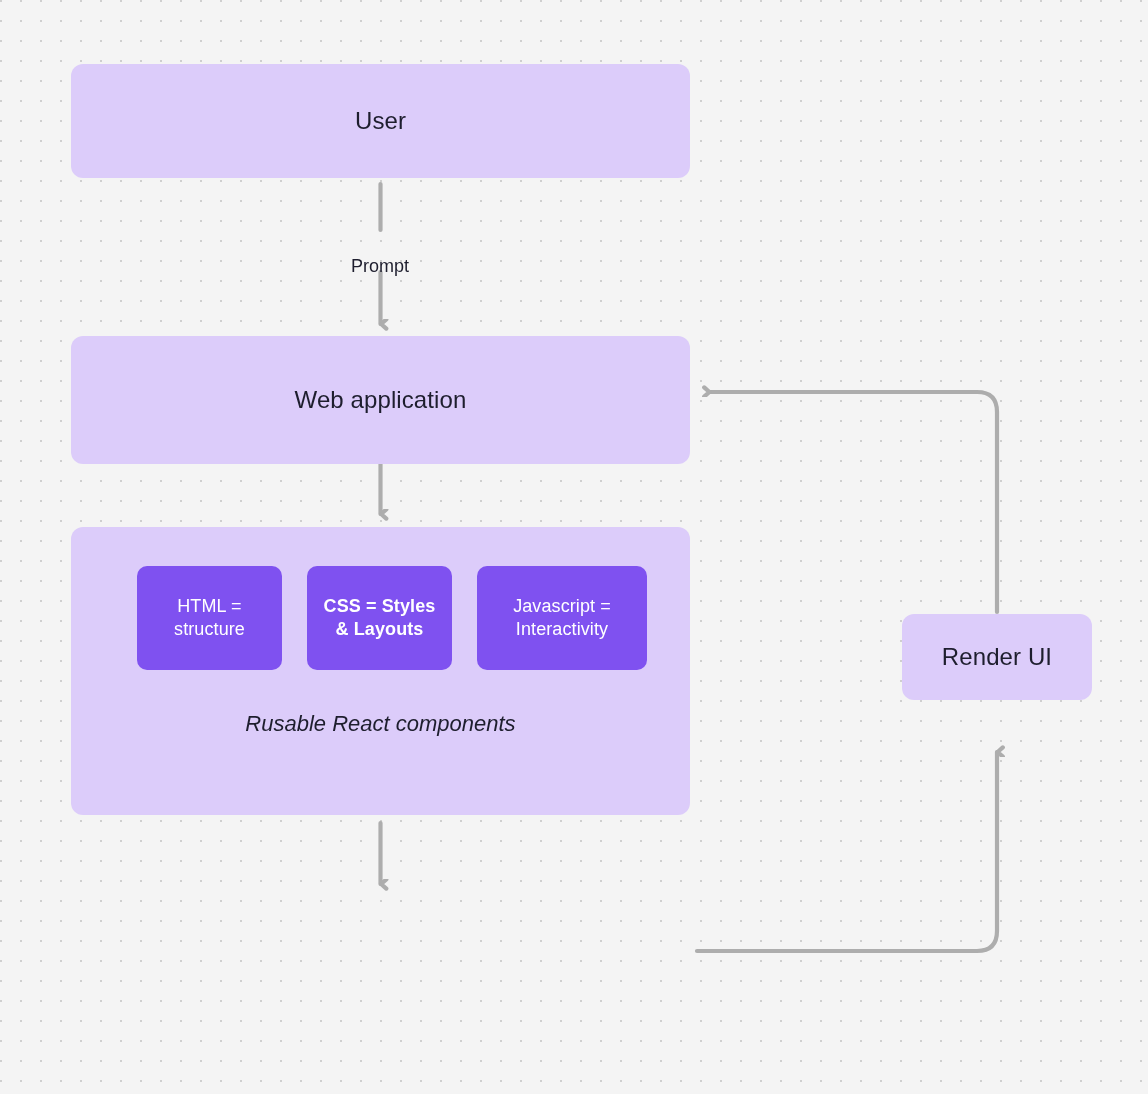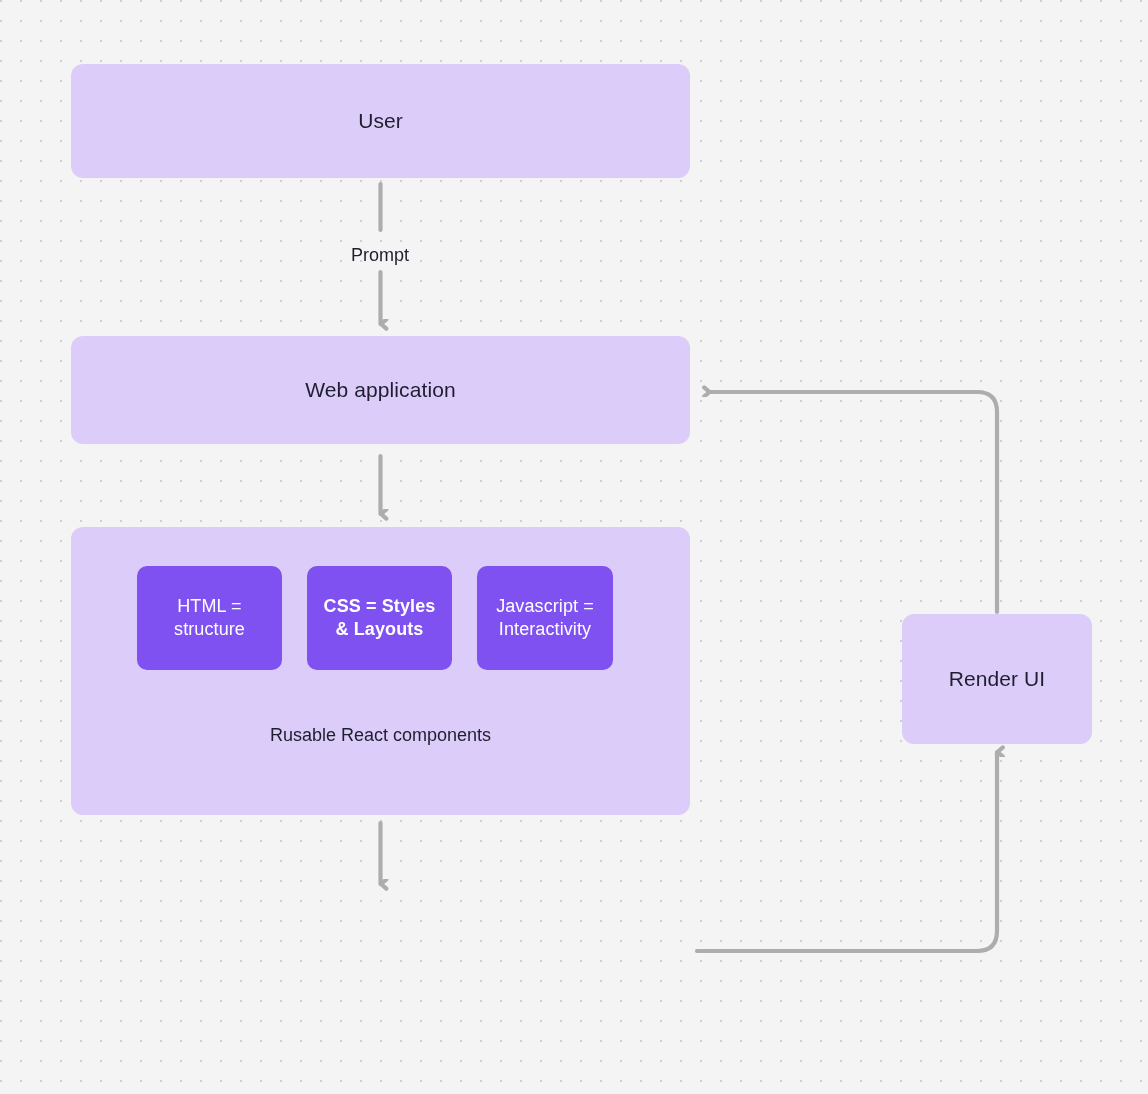--- a/index.html
+++ b/index.html
@@ -40,63 +40,65 @@
     background: #dcccfa;
     color: #1e1e2e;
   }
   .node-solid {
     background: #7f51f0;
     color: #ffffff;
     border-radius: 10px;
     line-height: 1.26;
   }
   .node-label {
-    font-size: 21px;
+    font-size: 24px;
     letter-spacing: 0.1px;
     white-space: pre-line;
   }
   .node-solid .node-label {
     font-size: 18px;
   }
 
   
   #node-user      { left: 71px;  top: 64px;  width: 619px; height: 114px; }
-  #node-webapp    { left: 71px;  top: 336px; width: 619px; height: 108px; }
+  #node-webapp    { left: 71px;  top: 336px; width: 619px; height: 128px; }
   #node-components{ left: 71px;  top: 527px; width: 619px; height: 288px;
                     display: block; }
   #node-vite      { left: 71px;  top: 897px; width: 619px; height: 114px; }
-  #node-render    { left: 902px; top: 614px; width: 190px; height: 130px; }
+  #node-render    { left: 902px; top: 614px; width: 190px; height: 86px; }
 
   .sub-row {
     position: absolute;
     left: 0;
     top: 39px;
     width: 100%;
     height: 104px;
   }
   #node-html { position: absolute; left: 66px;  top: 0; width: 145px; height: 104px; }
   #node-css  { position: absolute; left: 236px; top: 0; width: 145px; height: 104px; font-weight: bold; }
-  #node-js   { position: absolute; left: 406px; top: 0; width: 136px; height: 104px; }
+  #node-js   { position: absolute; left: 406px; top: 0; width: 170px; height: 104px; }
 
   #components-caption {
     position: absolute;
     left: 0;
-    top: 198px;
+    top: 184px;
     width: 100%;
     text-align: center;
-    font-size: 18px;
+    font-size: 22px;
     color: #1e1e2e;
+    font-style: italic;
   }
 
   .edge-label {
     position: absolute;
     font-size: 18px;
     color: #1e1e2e;
     background: transparent;
     text-align: center;
+    margin-top: 11px;
   }
   #label-prompt {
     left: 330px;
     top: 245px;
     width: 100px;
   }
 </style>
 </head>
 <body>
 

